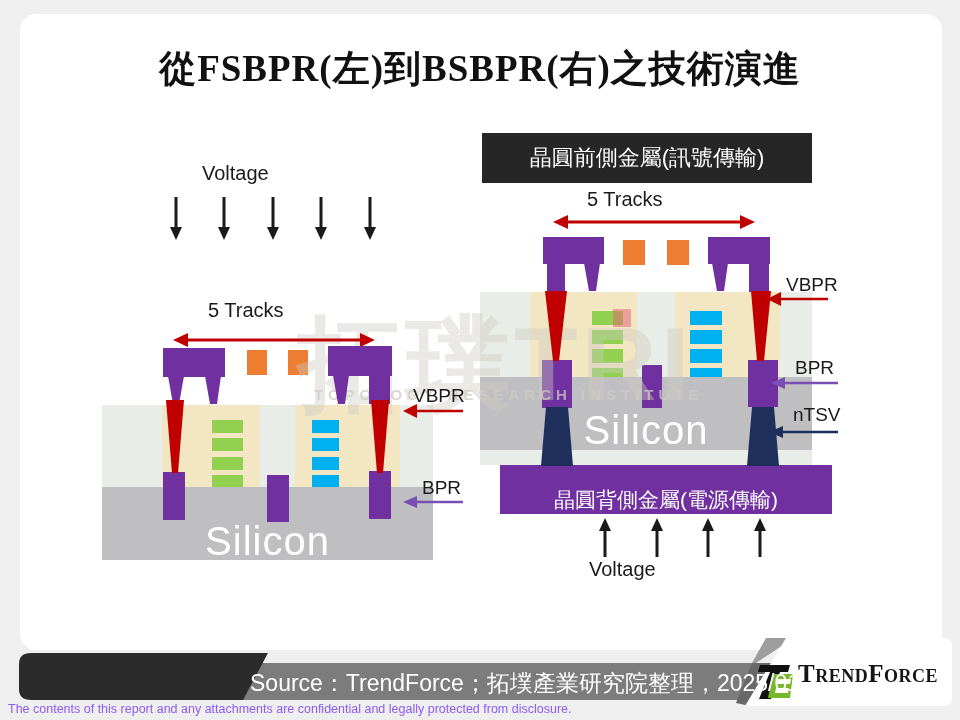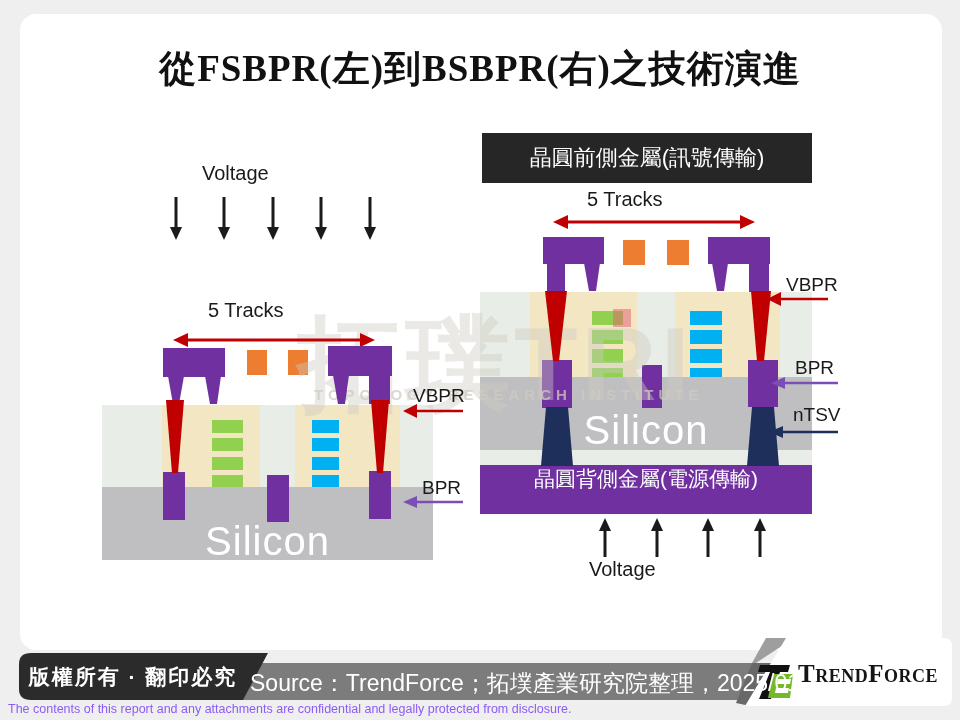--- a/index.html
+++ b/index.html
@@ -16,21 +16,21 @@
   
   .z1 { z-index:1; } .z2 { z-index:2; } .z3 { z-index:3; }
   .metal-box { background:#262626; color:#fff; display:flex; align-items:center; justify-content:center; z-index:2; white-space:nowrap; }
   .band { background:#e8eee7; }
   .beige { background:#f2e6c3; }
   .silicon { background:#bfbfc1; }
   .bar-green { background:#92d050; }
   .bar-blue { background:#00b0f0; }
   .bpr-block { background:#7030a0; }
   .orange-sq { background:#ed7d31; }
-  .backmetal { background:#7030a0; color:#fff; display:flex; align-items:flex-start; justify-content:center; z-index:2; white-space:nowrap; }
+  .backmetal { background:#7030a0; color:#fff; display:flex; align-items:flex-end; justify-content:center; z-index:2; white-space:nowrap;margin-left:20px; }
   .lbl { color:#1a1a1a; font-size:19px; z-index:10; white-space:nowrap; }
   .lbl-c { text-align:left; }
   .big20 { font-size:20px; }
   .silicon-lbl { color:#ffffff; font-size:40px; text-align:center; z-index:10; letter-spacing:1px; }
   svg.overlay { position:absolute; left:0; top:0; z-index:6; pointer-events:none; }
   
   .copyright { left:28px; top:663px; width:210px; text-align:center; color:#fff; font-size:21px; font-weight:bold; letter-spacing:2px; z-index:10; }
   .source { left:250px; top:668px; width:490px; text-align:right; color:#fff; font-size:23px; z-index:10; white-space:nowrap; }
   .brand { left:798px; top:660px; font-family:"Liberation Serif", serif; font-weight:bold; font-size:25px; font-variant:small-caps; color:#151515; z-index:10; letter-spacing:0.5px; }
   .disclaimer { left:8px; top:702px; font-size:12.5px; color:#8b5cf6; z-index:10; }
@@ -217,18 +217,17 @@
 
     <g>
       <polygon points="760,665 790,665 788,672 758,672" fill="#111111"></polygon>
       <polygon points="770,672 780,672 771,699 759,699" fill="#111111"></polygon>
       <polygon points="773,674 793,674 790,698 768,698" fill="#76b82a"></polygon>
       <polygon points="778,679 791,679 790,684 777,684" fill="#ffffff"></polygon>
       <polygon points="776,688 789,688 788,693 775,693" fill="#ffffff"></polygon>
     </g>
   </svg>
 
-  <div class="abs copyright">版權所有 · 翻印必究</div>
   <div class="abs source">Source：TrendForce；拓墣產業研究院整理，2025/01</div>
   <div class="abs brand">TrendForce</div>
   <div class="abs disclaimer">The contents of this report and any attachments are confidential and legally protected from disclosure.</div>
 
 </div>
 
 </body></html>

